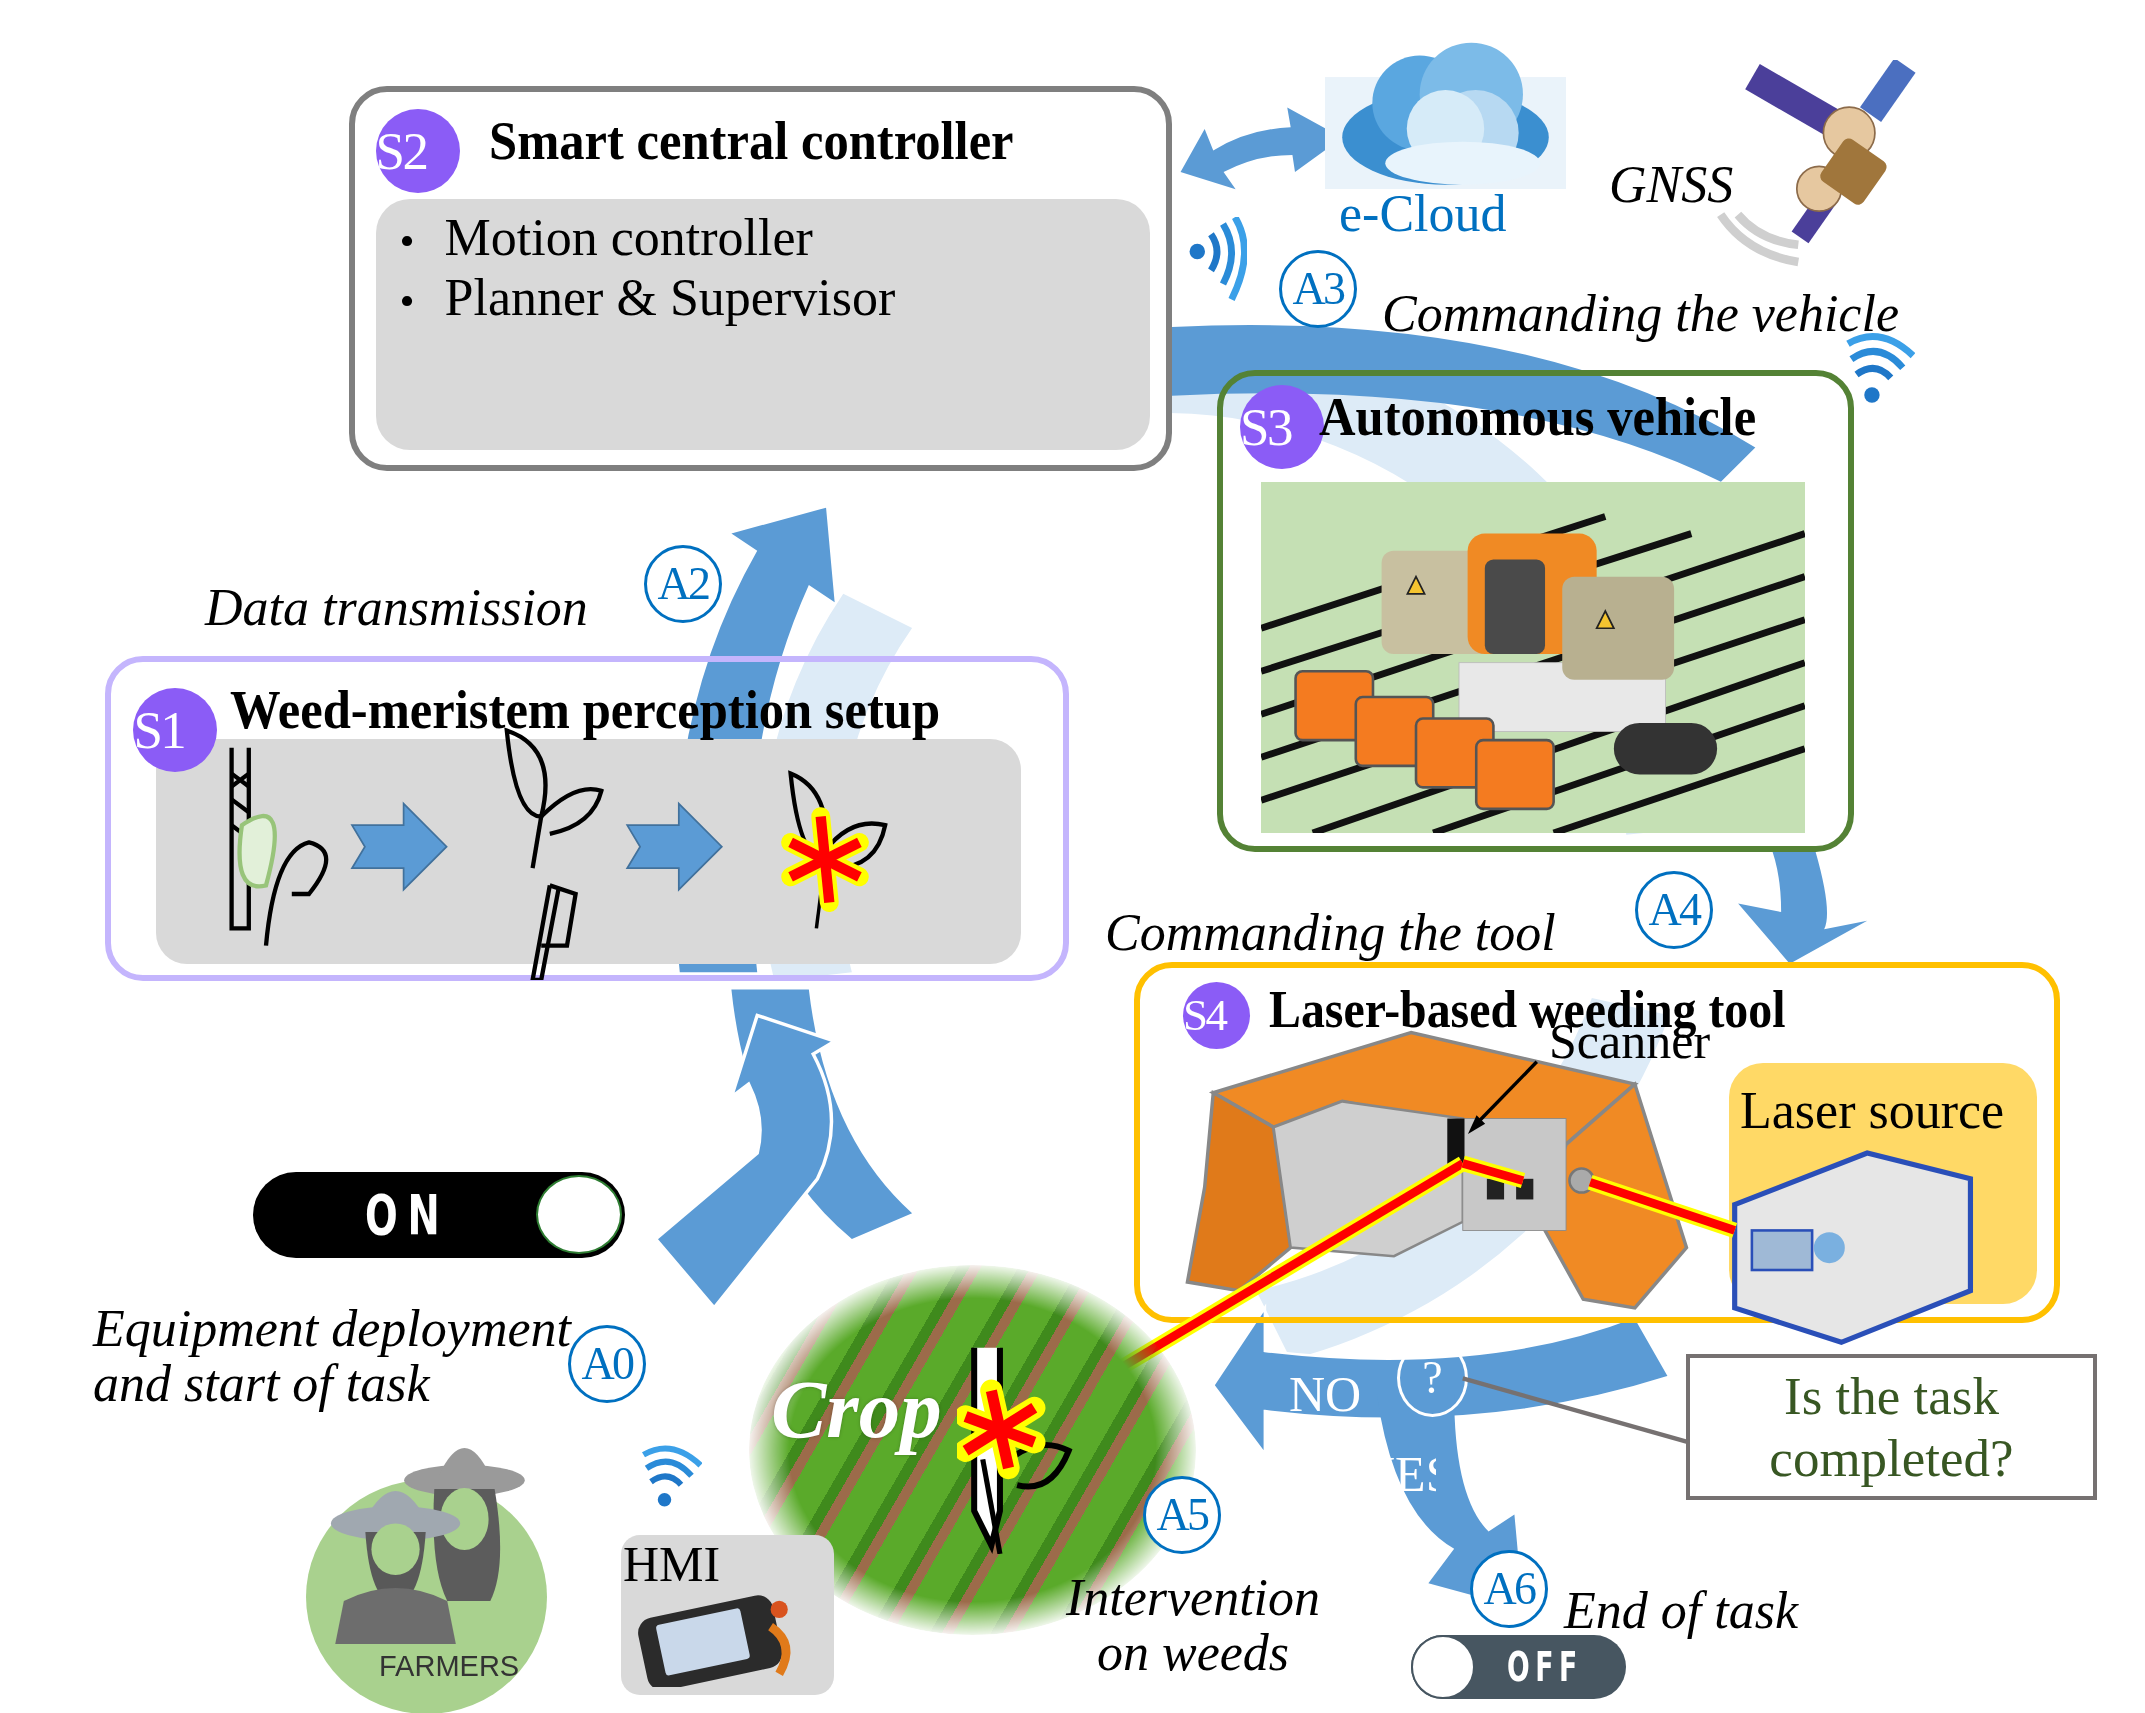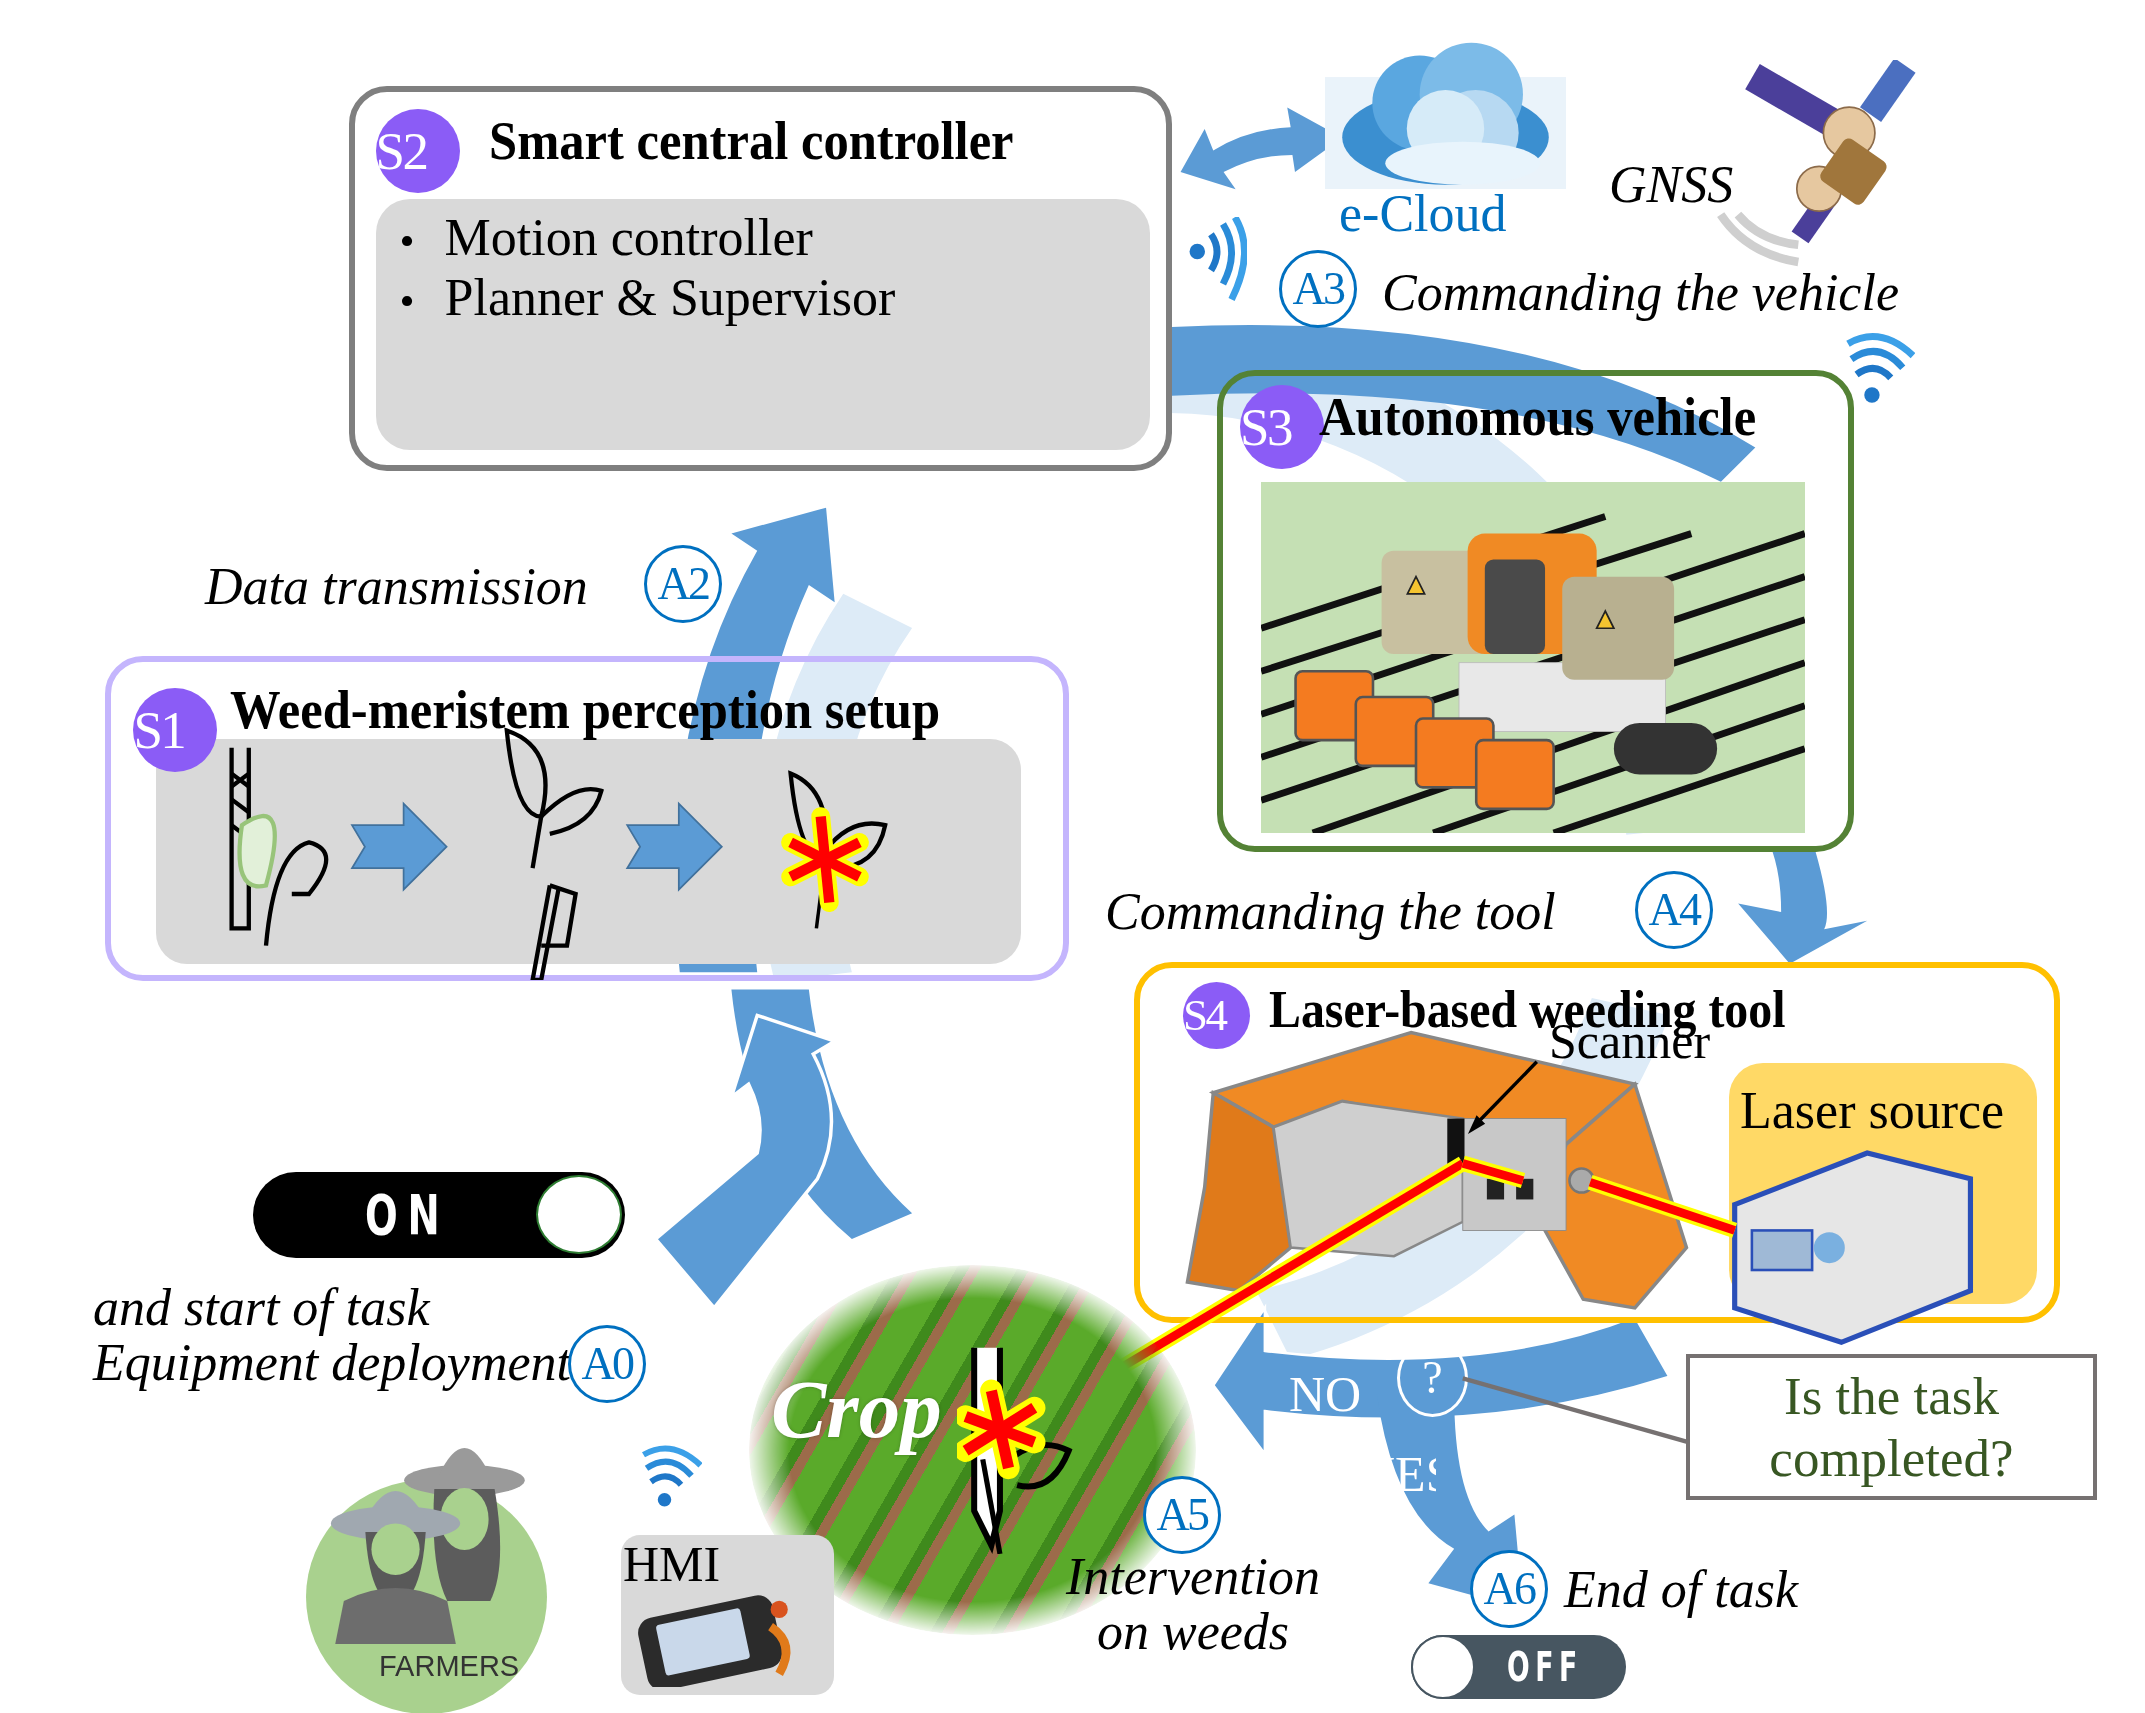--- a/index.html
+++ b/index.html
@@ -28,21 +28,21 @@
   .s2-list li::before { content: "•"; display: inline-block; width: 45px; font-size: 43px; }
 
   .s1-inner { position: absolute; left: 45px; top: 77px; width: 865px; height: 225px;
               background: #d9d9d9; border-radius: 31px; }
 
   .action-badge { position: absolute; width: 72px; height: 72px; border-radius: 50%;
                   border: 3.4px solid #0070c0; color: #0070c0; background: #fff;
                   font-size: 46px; line-height: 72px; text-align: center; letter-spacing: -2.6px;
                   font-family: "Liberation Serif", serif; }
   .action-label { position: absolute; font-style: italic; font-size: 52px; white-space: nowrap;
-                  font-family: "Liberation Serif", serif; line-height: 55px; }
+                  font-family: "Liberation Serif", serif; line-height: 55px; margin-top: 21px; }
 
   .toggle { position: absolute; border-radius: 52px; box-sizing: border-box; }
   .toggle-on { left: 253px; top: 1172px; width: 372px; height: 86px; background: #000000; }
   .toggle-on .knob { position: absolute; right: 3.4px; top: 3.4px; width: 86px; height: 79px; border-radius: 50%;
                      background: #fff; border: 2.6px solid #2e7d32; box-sizing: border-box; }
   .toggle-on .lbl { position: absolute; left: 112px; top: 0; line-height: 86px; color: #fff;
                     font-family: "DejaVu Sans", sans-serif; font-weight: bold; font-size: 55px; letter-spacing: 13.8px;
                     transform: scaleX(0.7); transform-origin: left center; }
   .toggle-off { left: 1411px; top: 1635px; width: 215px; height: 64px; background: #475661; }
   .toggle-off .knob { position: absolute; left: 0; top: 0; width: 64px; height: 64px; border-radius: 50%;
@@ -328,22 +328,22 @@
 <div class="toggle toggle-on">
   <span class="lbl">ON</span>
   <span class="knob"></span>
 </div>
 <div class="toggle toggle-off">
   <span class="knob"></span>
   <span class="lbl">OFF</span>
 </div>
 
 <div class="action-label" style="left:93px; top:1280px;">
+  <div>Equipment  deployment</div>
   <div>and start of task</div>
-  <div>Equipment  deployment</div>
 </div>
 <div class="action-badge" style="left:568px; top:1325px;">A0</div>
 
 <div class="farmers-circle"></div>
 <svg class="abs" style="left:318px; top:1420px;" width="224" height="224" viewBox="0 0 260 260">
 
   <ellipse cx="170" cy="70" rx="70" ry="18" fill="#9a9a9a"></ellipse>
   <path d="M140 65 Q 170 0 200 65 Z" fill="#9a9a9a"></path>
   <path d="M135 80 Q 130 170 150 210 L 200 210 Q 220 170 205 80 Z" fill="#5c5c5c"></path>
   <ellipse cx="170" cy="115" rx="28" ry="36" fill="#a9d18e"></ellipse>

